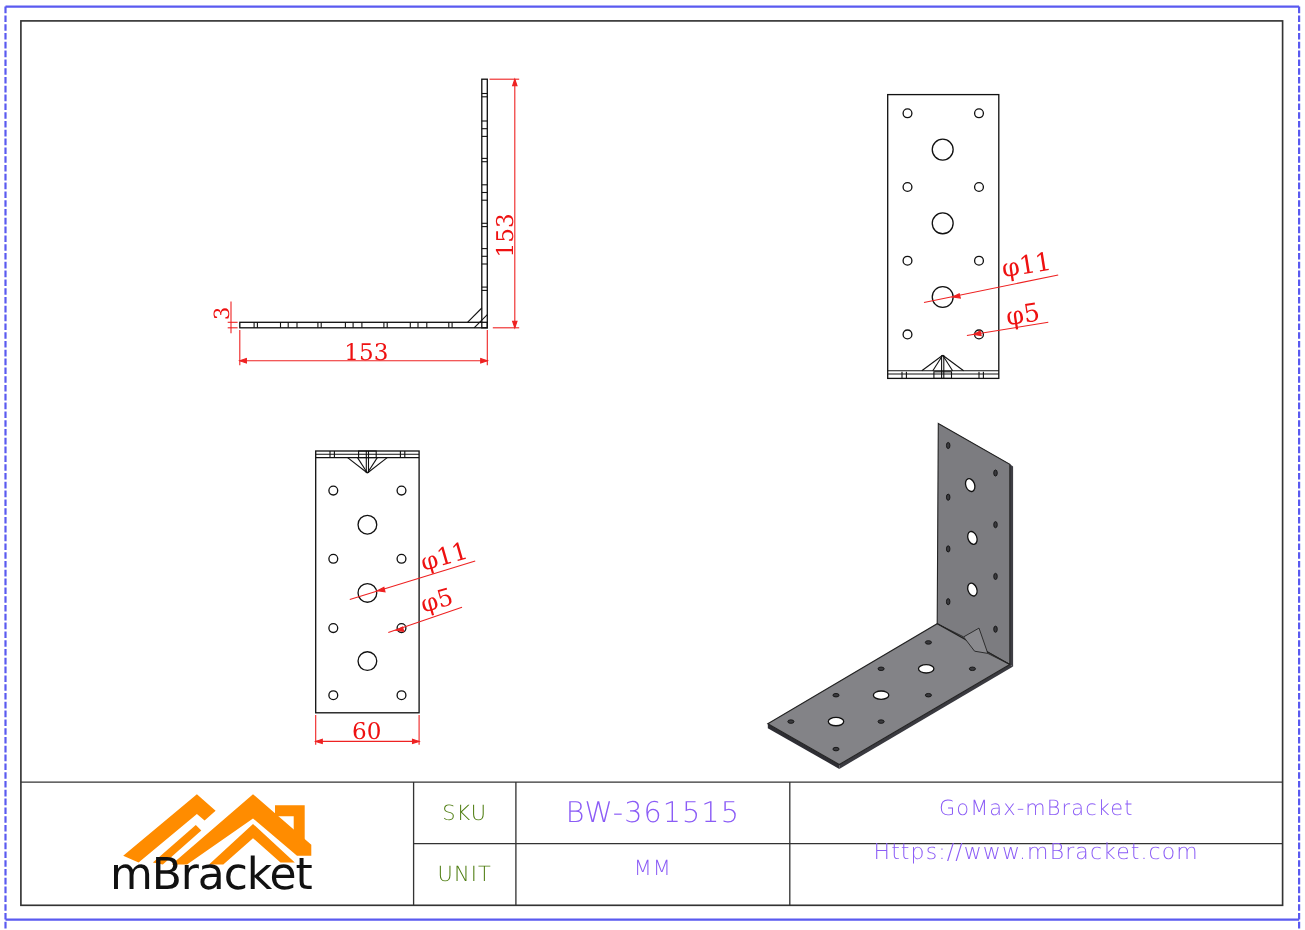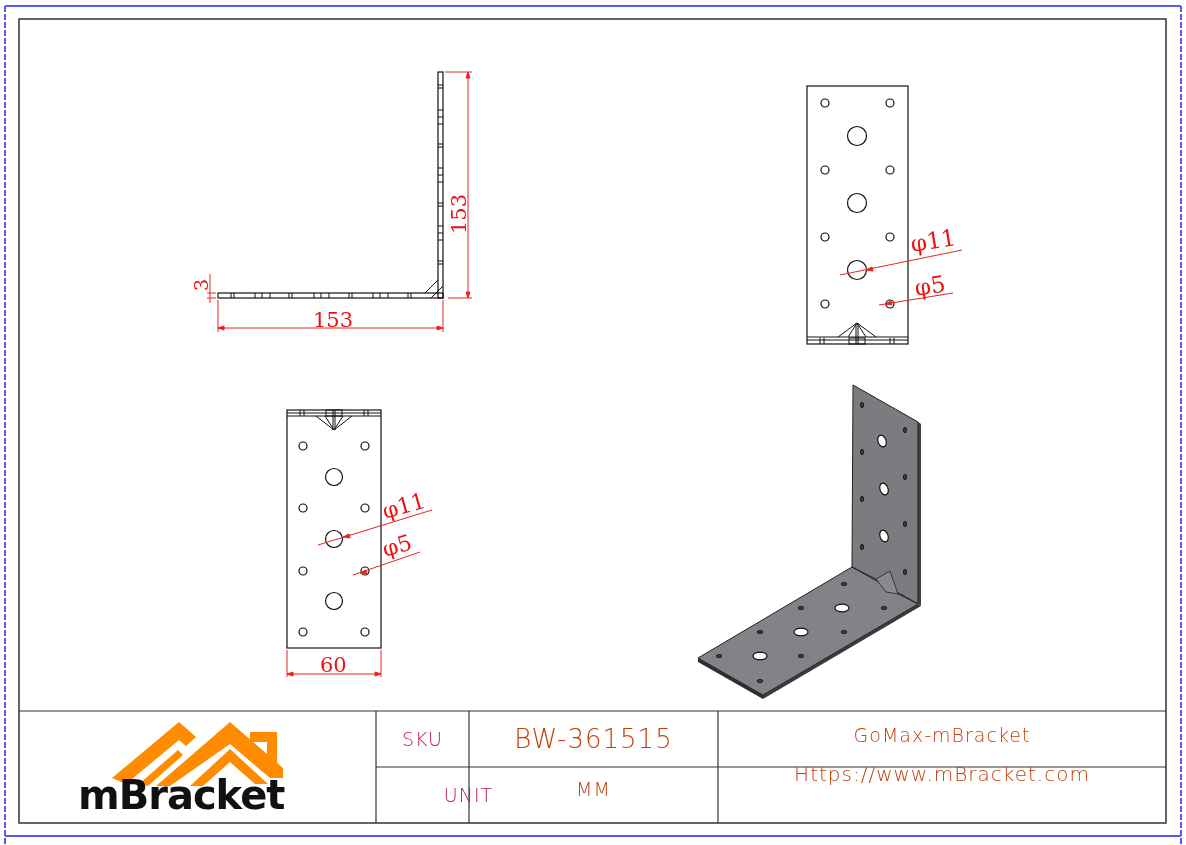--- a/index.html
+++ b/index.html
@@ -1,24 +1,24 @@
 <!DOCTYPE html>
 <html><head>
 <meta charset="utf-8">
 <style>
   html, body { margin: 0; padding: 0; background: #ffffff; }
   body { width: 1186px; height: 845px; position: relative; overflow: hidden;
          font-family: "DejaVu Sans", sans-serif; }
   #sheet { position: absolute; left: 0; top: 0; width: 1186px; height: 845px; }
   .tb-cell { position: absolute; display: flex; align-items: center; justify-content: center;
              font-family: "DejaVu Sans", sans-serif; font-weight: 300; letter-spacing: 1px; }
-  .tb-label { color: #be185d; font-size: 19px; }
-  .tb-value { color: #c2410c; border-radius: 22px; }
-  .logo-word { position: absolute; left: 78px; top: 772px; font-family: "DejaVu Sans", sans-serif;
-               font-weight: bold; font-size: 40px; color: #111111; letter-spacing: -1px; }
+  .tb-label { color: #4d7c0f; font-size: 19px; }
+  .tb-value { color: #8b5cf6; border-radius: 22px; }
+  .logo-word { position: absolute; left: 100px; top: 772px; font-family: "DejaVu Sans", sans-serif;
+               font-weight: normal; font-size: 40px; color: #111111; letter-spacing: -1px; }
 </style>
 </head>
 <body>
 
 <div id="sheet">
 <svg width="1186" height="845" viewBox="0 0 1186 845" xmlns="http://www.w3.org/2000/svg">
 
   <line x1="5" y1="6" x2="1181" y2="6" stroke="#5a5af0" stroke-width="2"></line>
   <line x1="5" y1="6" x2="5" y2="845" stroke="#5a5af0" stroke-width="2" stroke-dasharray="6,2"></line>
   <line x1="5" y1="836" x2="1181" y2="836" stroke="#5a5af0" stroke-width="2"></line>
@@ -255,18 +255,18 @@
     <polygon points="190,786 230,749 268,784 255,784 230,762 203,786"></polygon>
 
     <polygon points="250,732 277,732 277,772 267,763 267,742 250,742"></polygon>
   </g>
 </svg>
 
 
 <div class="logo-word">mBracket</div>
 
 <div class="tb-cell tb-label" style="left:376px; top:711px; width:93px; height:56px;">SKU</div>
-<div class="tb-cell tb-label" style="left:376px; top:767px; width:93px; height:56px;padding-left:46px;">UNIT</div>
+<div class="tb-cell tb-label" style="left:376px; top:767px; width:93px; height:56px;">UNIT</div>
 <div class="tb-cell tb-value" style="left:469px; top:711px; width:249px; height:56px; font-size:26px;">BW-361515</div>
 <div class="tb-cell tb-value" style="left:469px; top:767px; width:249px; height:44px; font-size:19px;">MM</div>
 <div class="tb-cell tb-value" style="left:718px; top:711px; width:448px; height:48px; font-size:19px;">GoMax-mBracket</div>
 <div class="tb-cell tb-value" style="left:718px; top:746px; width:448px; height:56px; font-size:20px;">Https://www.mBracket.com</div>
 </div>
 
 </body></html>

